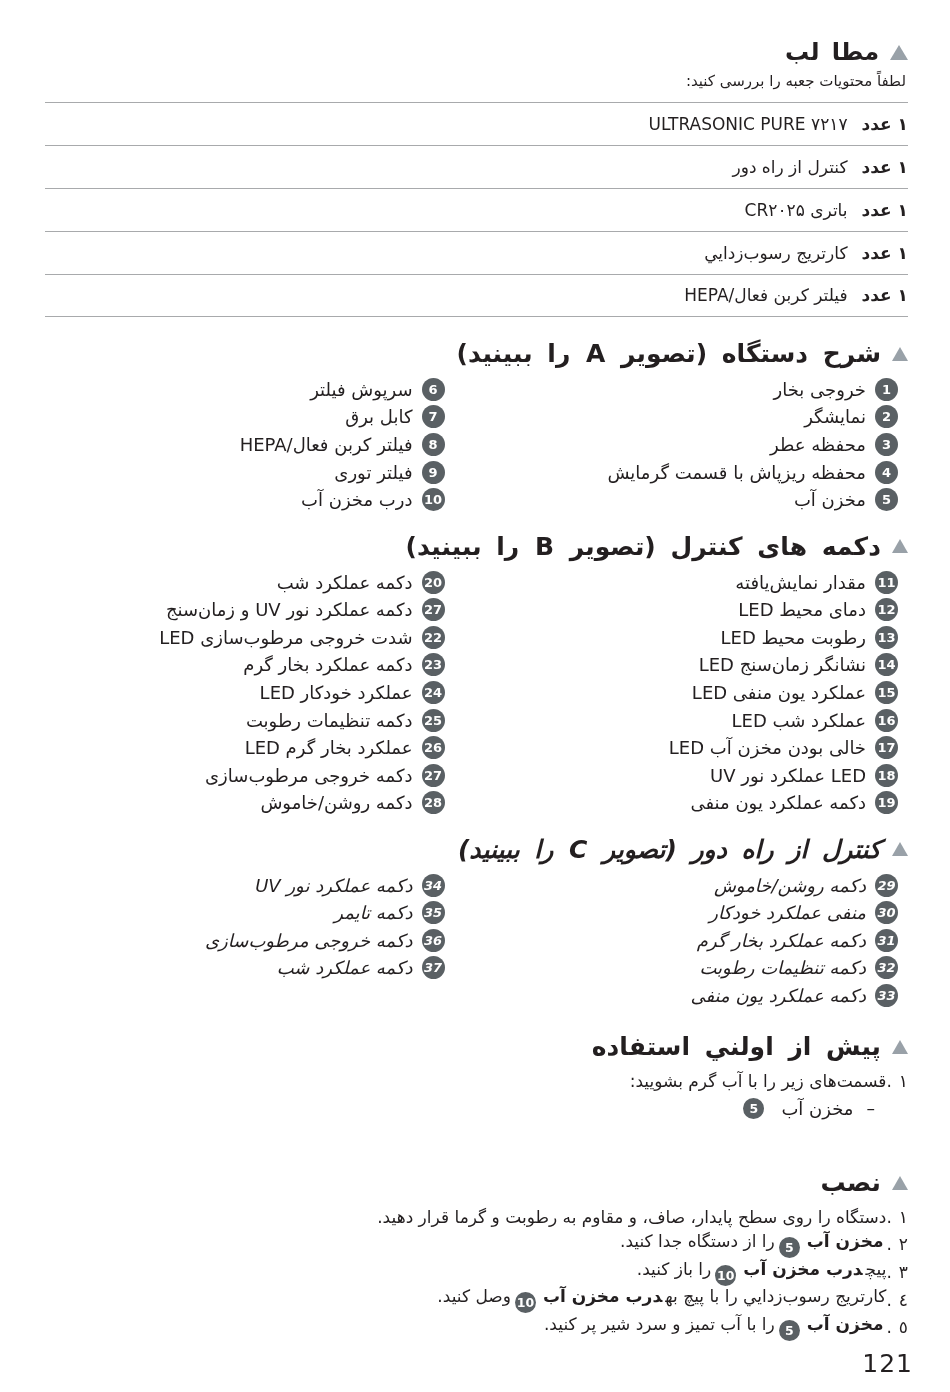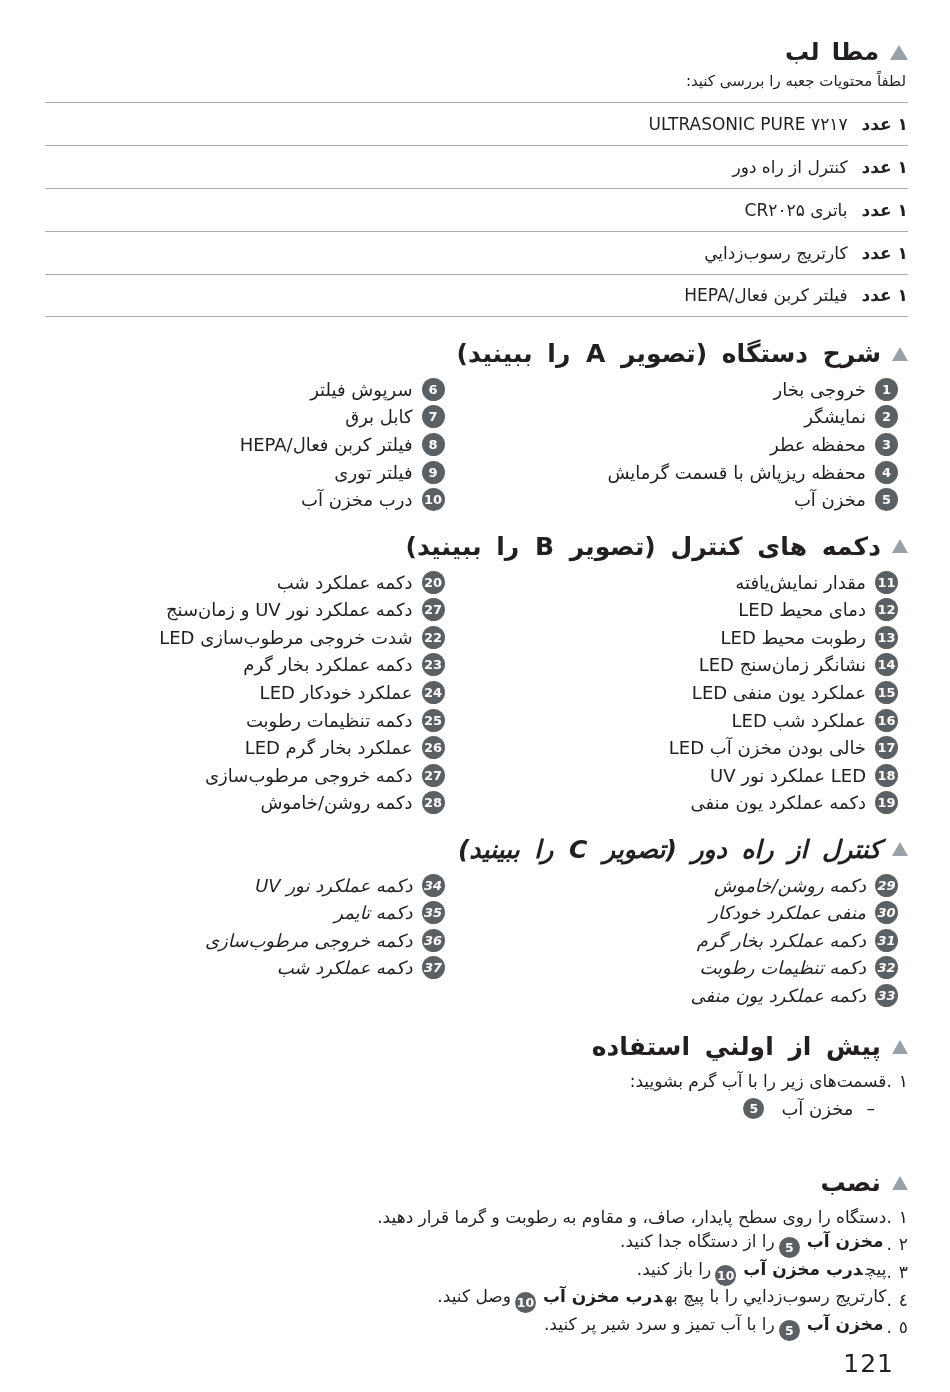--- a/index.html
+++ b/index.html
@@ -48,21 +48,21 @@
   .sdot{flex:0 0 auto;}
   .stext{white-space:nowrap;}
   .stext b{margin:0 3px;}
   .bullet{display:flex;align-items:center;height:27.6px;font-size:17px;padding-right:33px;gap:13px;}
   section{margin:0;}
   .mt-a{margin-top:20px;}
   .mt-b{margin-top:16px;}
   .mt-c{margin-top:16px;font-style:italic;}
   .mt-d{margin-top:21px;}
   .mt-e{margin-top:44px;}
-  .pagenum{position:absolute;top:1349px;right:56px;font-size:25px;letter-spacing:1px;direction:ltr;}
+  .pagenum{position:absolute;top:1349px;right:37px;font-size:25px;letter-spacing:1px;direction:ltr;}
 </style>
 </head>
 <body>
 
 <header>
   <div class="h-row">
     <span class="tri"></span>
     <h1>مطا لب</h1>
   </div>
   <p class="subtitle">لطفاً محتویات جعبه را بررسی کنید:</p>

